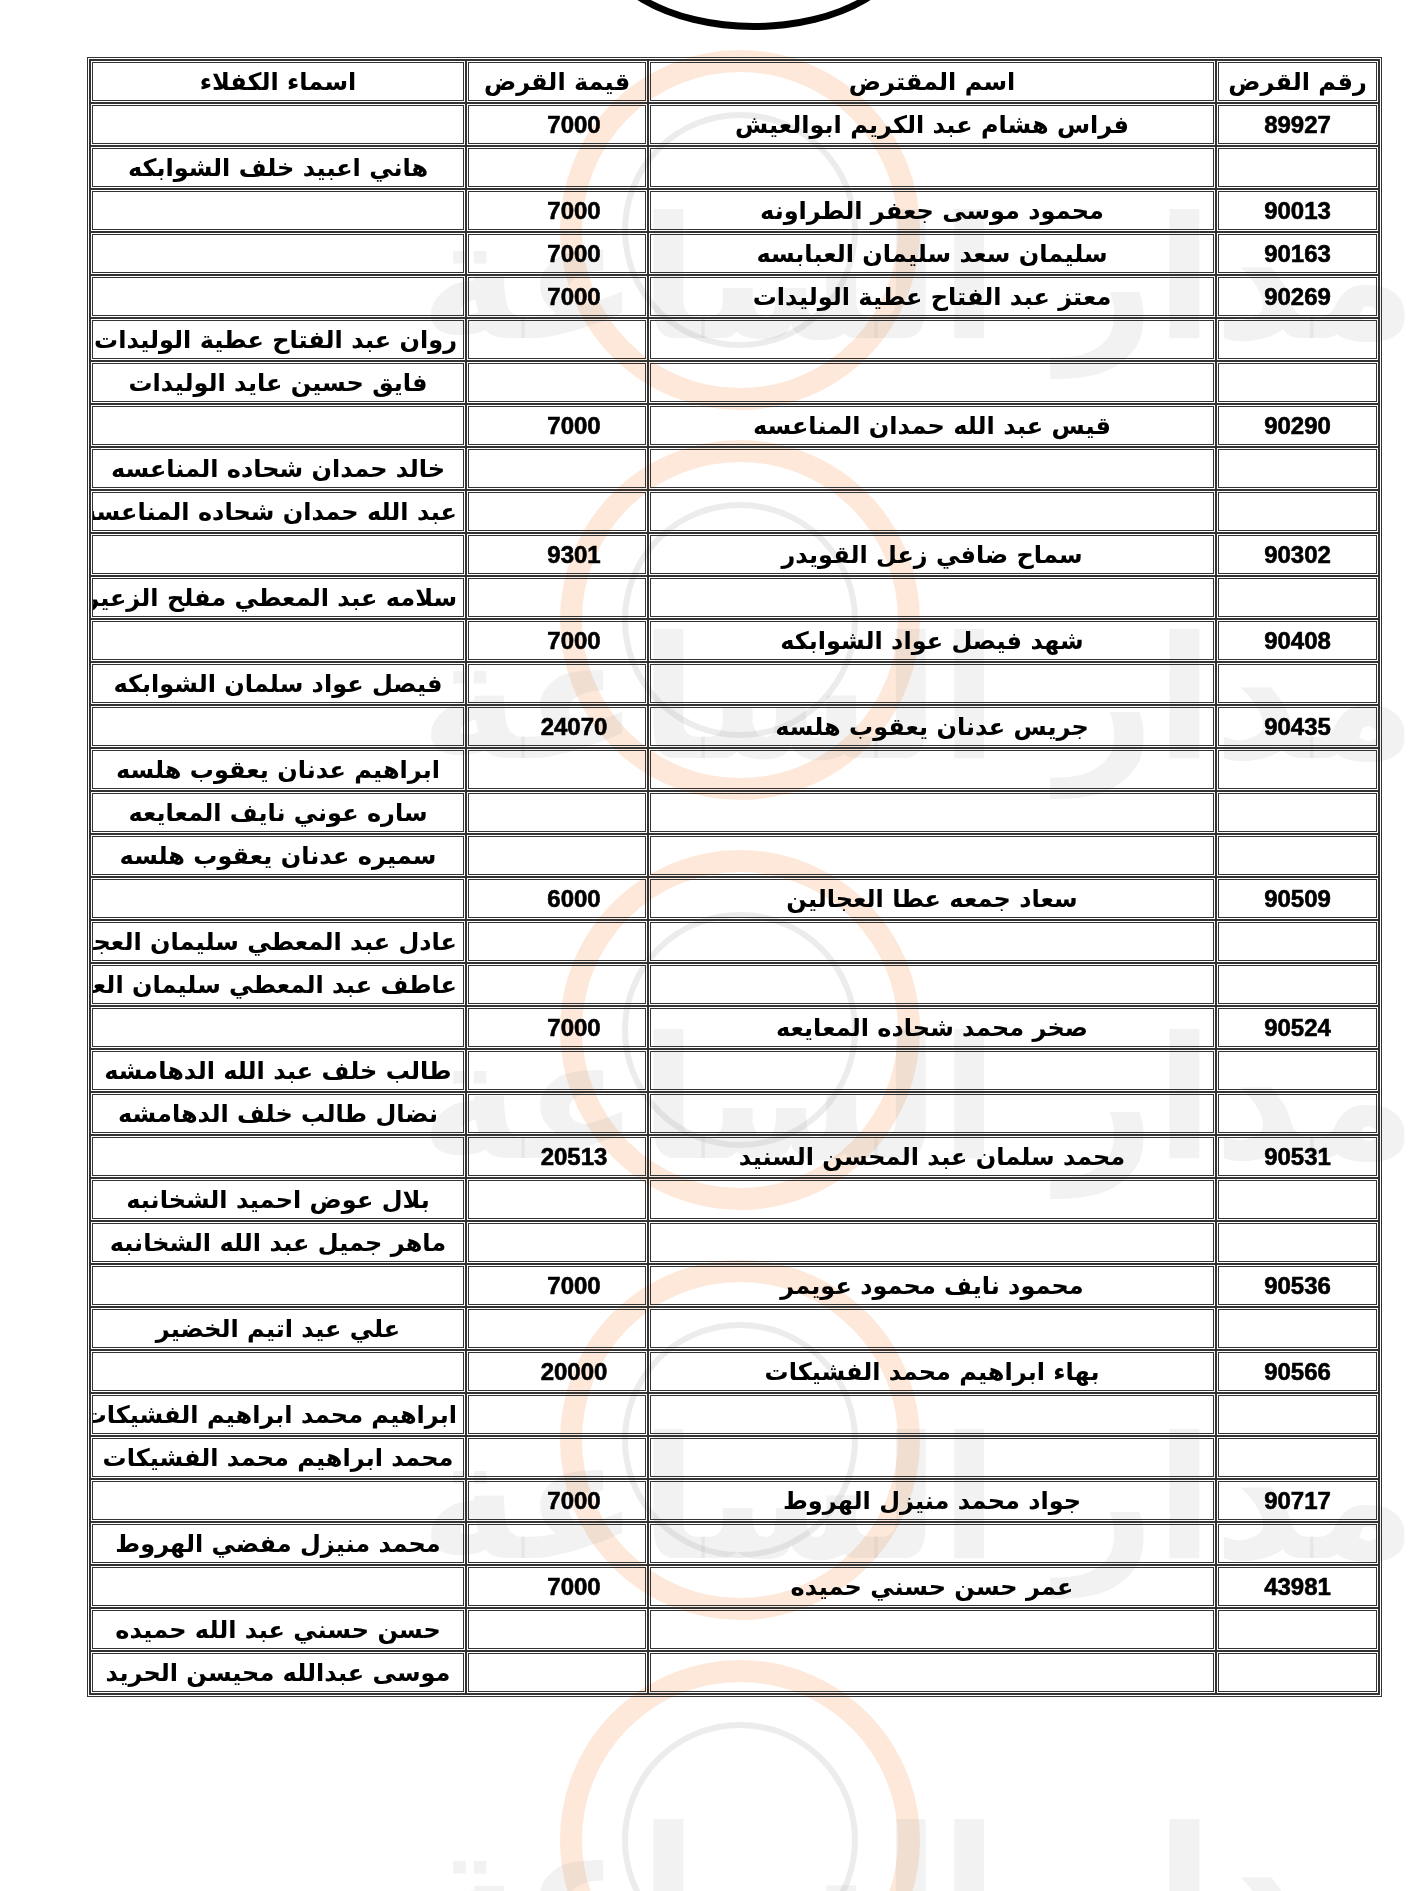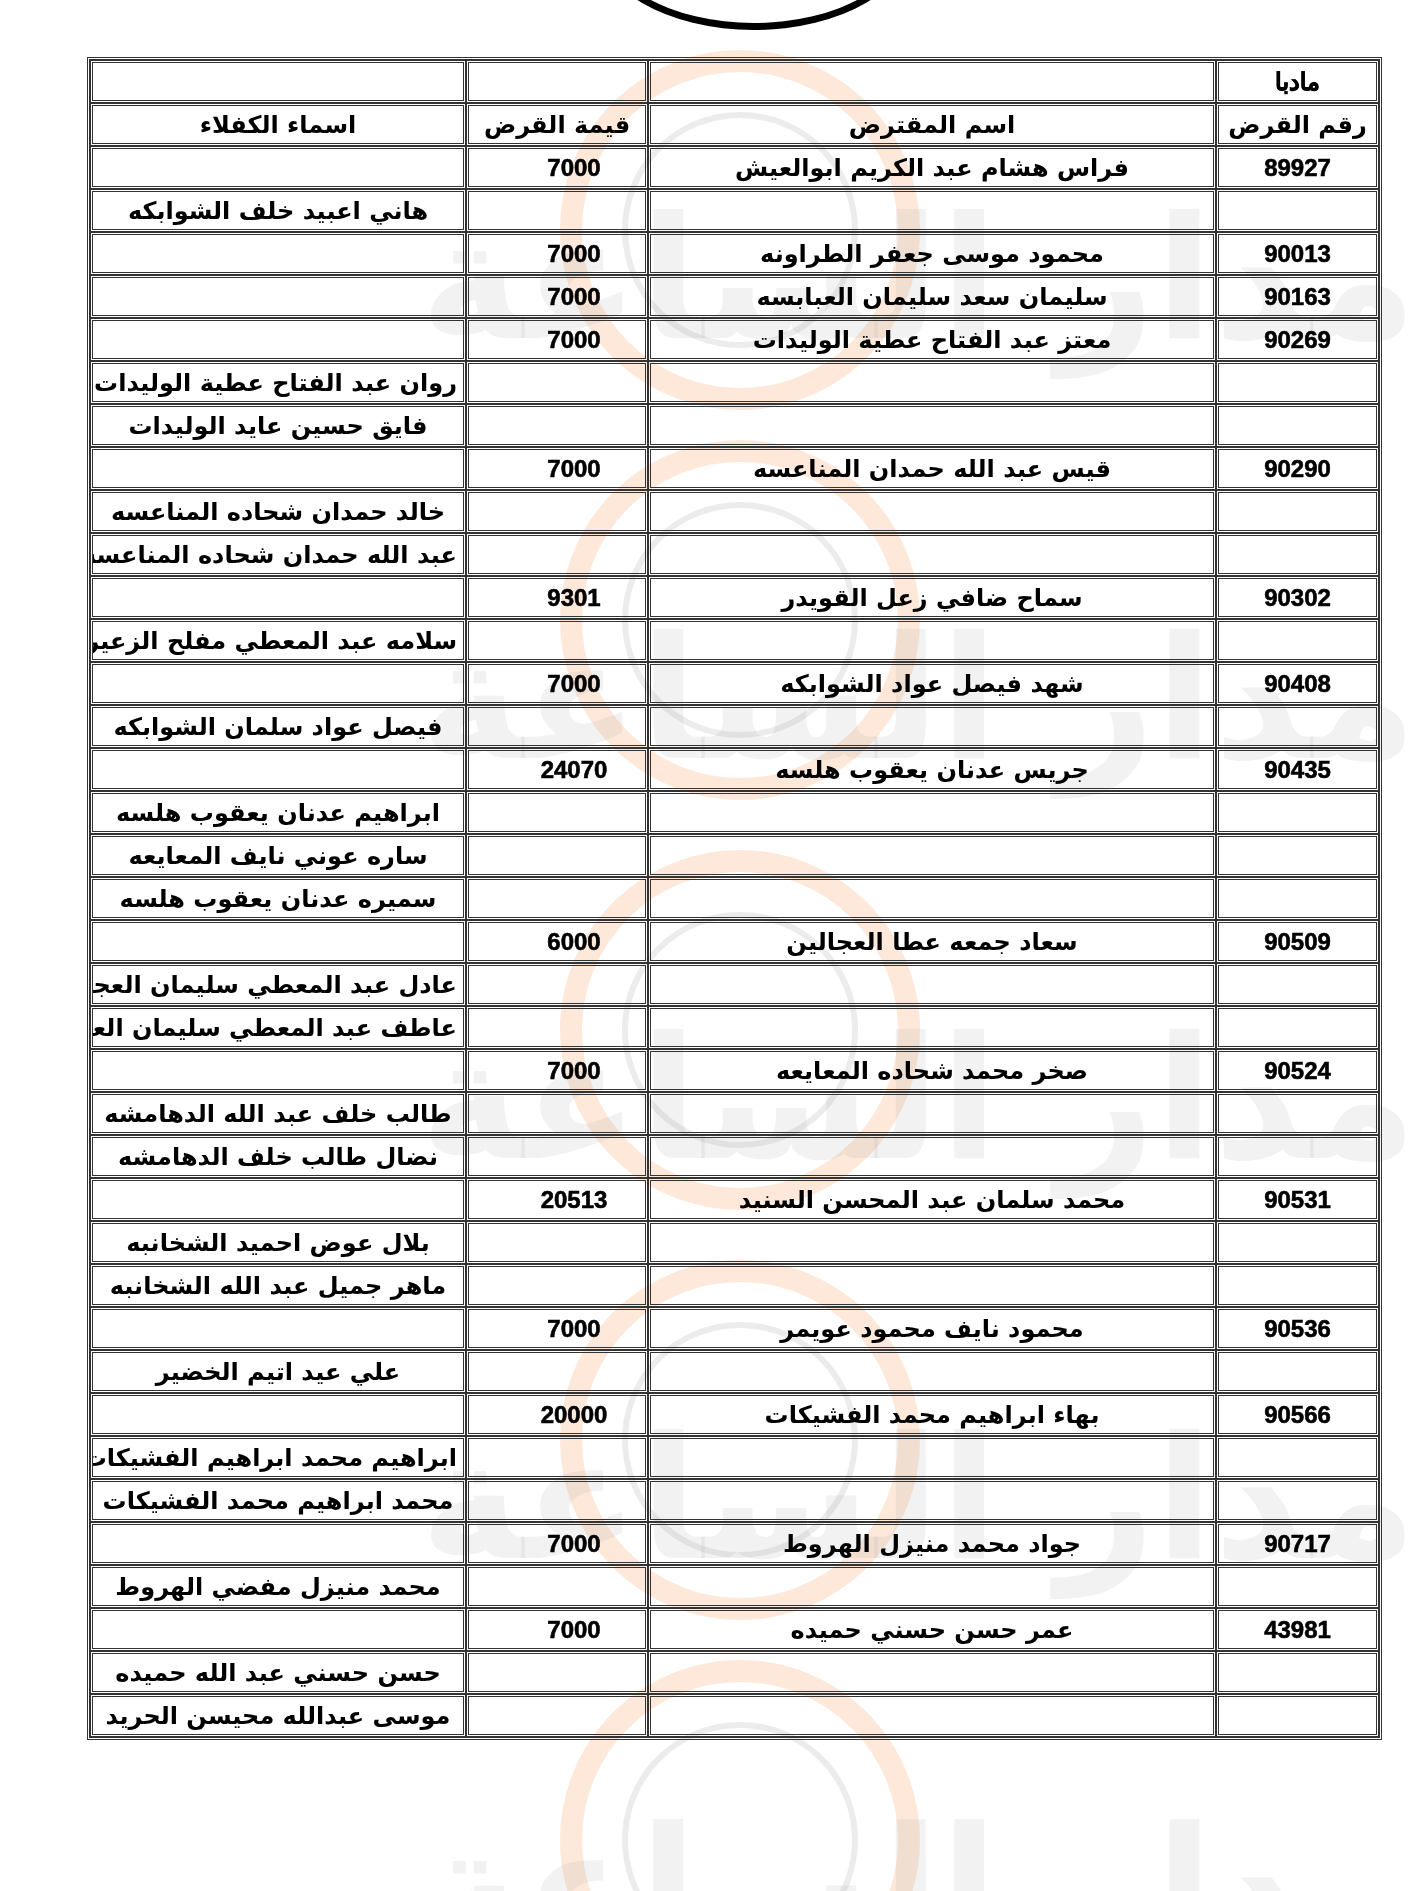--- a/index.html
+++ b/index.html
@@ -47,26 +47,20 @@
   <div class="wm-text" style="top:180px">مدار الساعة</div>
   <div class="wm-text" style="top:600px">مدار الساعة</div>
   <div class="wm-text" style="top:1000px">مدار الساعة</div>
   <div class="wm-text" style="top:1400px">مدار الساعة</div>
   <div class="wm-text" style="top:1790px">مدار الساعة</div>
 </div>
 
 <table class="sheet">
   <tbody id="tbody">
     <tr>
-      <td class="c-num region">مادبا</td>
-      <td class="c-borrower"></td>
-      <td class="c-amount"></td>
-      <td class="c-guarantor"></td>
-    </tr>
-    <tr>
       <td class="c-num hdr" style="font-family:'DejaVu Sans',sans-serif;font-weight:bold;-webkit-text-stroke:0">رقم القرض</td>
       <td class="c-borrower hdr">اسم المقترض</td>
       <td class="c-amount hdr" style="font-family:'DejaVu Sans',sans-serif;font-weight:bold;-webkit-text-stroke:0">قيمة القرض</td>
       <td class="c-guarantor hdr">اسماء الكفلاء</td>
     </tr>
   <tr>
         <td class="c-num">89927</td>
         <td class="c-borrower">فراس هشام عبد الكريم ابوالعيش</td>
         <td class="c-amount val">7000</td>
         <td class="c-guarantor"></td>

